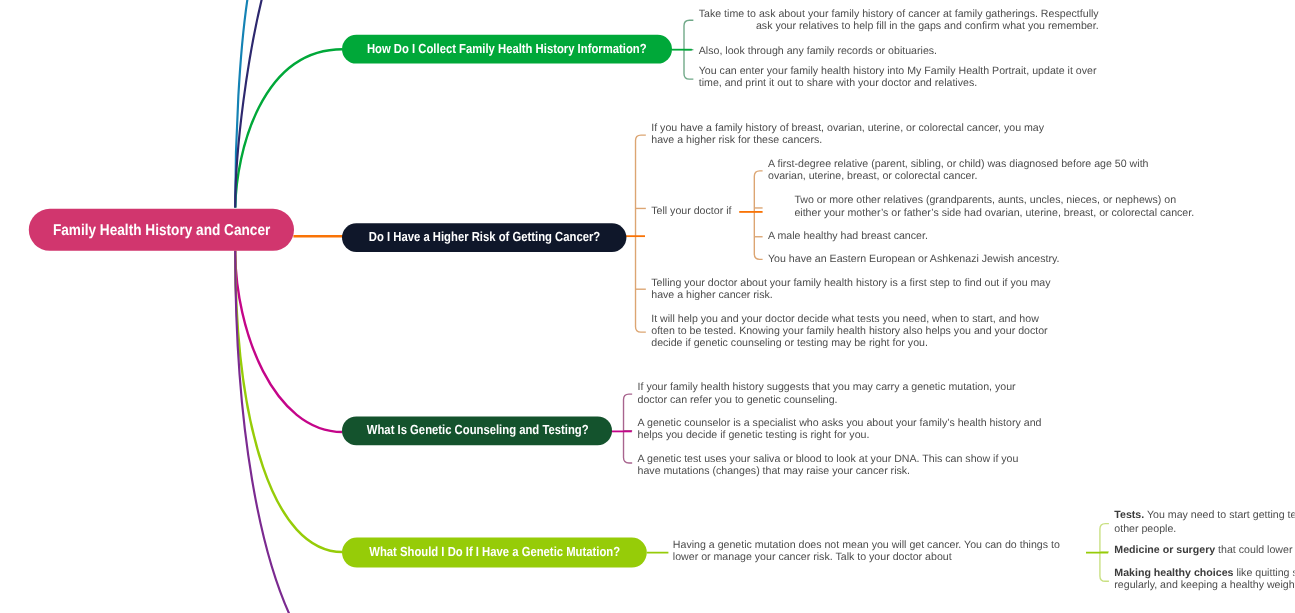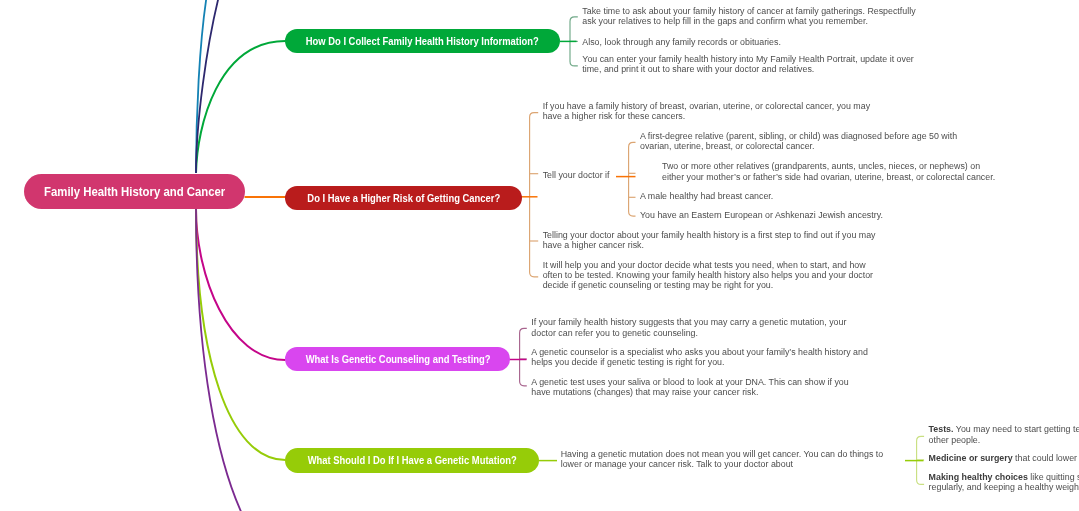--- a/index.html
+++ b/index.html
@@ -52,31 +52,31 @@
       <path d="M905,460.6 L923.5,460.6" fill="none" stroke="#96cc08" stroke-width="1.5" stroke-linecap="butt" stroke-linejoin="round"></path>
     </svg>
 
   <div class="node" id="root-node" style="left: 24px; top: 173.8px; width: 220.5px; height: 35.6px; background: rgb(209, 54, 110);">
     <span>Family Health History and Cancer</span>
   </div>
 
   <div class="node topic" id="topic-node-collect" style="left: 285.2px; top: 29.2px; width: 275.1px; height: 24.3px; background: rgb(0, 168, 57);">
     <span>How Do I Collect Family Health History Information?</span>
   </div>
-  <div class="node topic" id="topic-node-risk" style="left: 285.2px; top: 185.8px; width: 236.6px; height: 24px; background: #b91c1c;">
+  <div class="node topic" id="topic-node-risk" style="left: 285.2px; top: 185.8px; width: 236.6px; height: 24px; background: #0f172a;">
     <span>Do I Have a Higher Risk of Getting Cancer?</span>
   </div>
-  <div class="node topic" id="topic-node-counseling" style="left: 285.2px; top: 347.3px; width: 225px; height: 23.7px; background: #d946ef;">
+  <div class="node topic" id="topic-node-counseling" style="left: 285.2px; top: 347.3px; width: 225px; height: 23.7px; background: #14532d;">
     <span>What Is Genetic Counseling and Testing?</span>
   </div>
   <div class="node topic" id="topic-node-mutation" style="left: 285.2px; top: 448.2px; width: 254px; height: 24.6px; background: rgb(150, 204, 8);">
     <span>What Should I Do If I Have a Genetic Mutation?</span>
   </div>
 
-  <div class="lbl" id="detail-collect-0" style="left: 582.3px; top: 6.1px;">Take time to ask about your family history of cancer at family gatherings. Respectfully
+  <div class="lbl" id="detail-collect-0" style="left: 582.3px; top: 6.1px; text-align: right;">Take time to ask about your family history of cancer at family gatherings. Respectfully
 ask your relatives to help fill in the gaps and confirm what you remember.</div>
   <div class="lbl" id="detail-collect-1" style="left: 582.3px; top: 36.6px;">Also, look through any family records or obituaries.</div>
   <div class="lbl" id="detail-collect-2" style="left: 582.3px; top: 54.2px;">You can enter your family health history into My Family Health Portrait, update it over
 time, and print it out to share with your doctor and relatives.</div>
 
   <div class="lbl" id="detail-risk-0" style="left: 542.7px; top: 100.6px;">If you have a family history of breast, ovarian, uterine, or colorectal cancer, you may
 have a higher risk for these cancers.</div>
   <div class="lbl" id="detail-risk-1" style="left: 542.7px; top: 170.4px;">Tell your doctor if</div>
   <div class="lbl" id="detail-risk-2" style="left: 542.7px; top: 229.5px;">Telling your doctor about your family health history is a first step to find out if you may
 have a higher cancer risk.</div>

